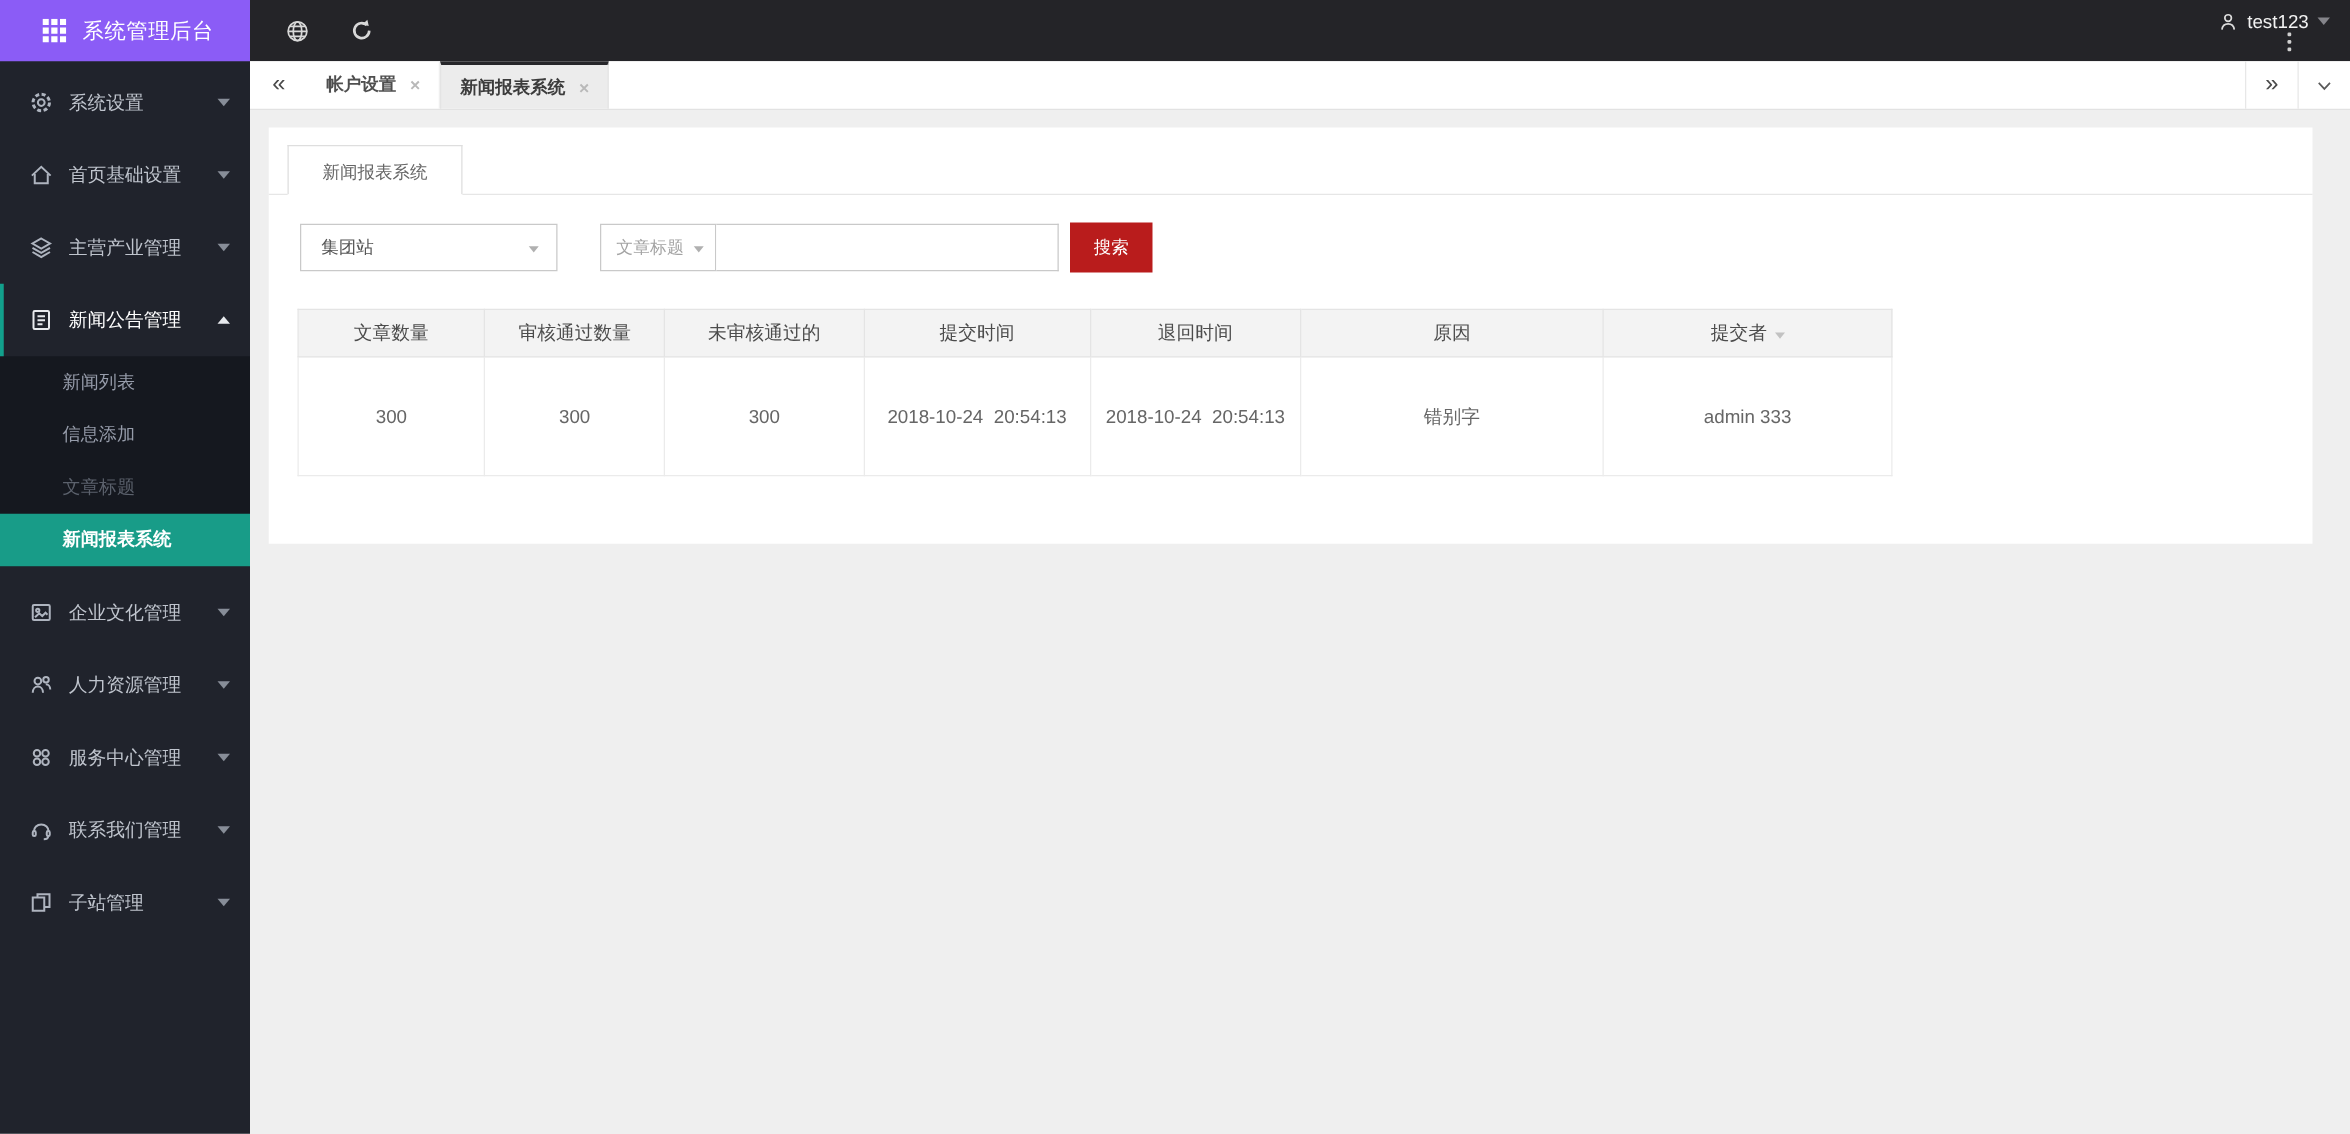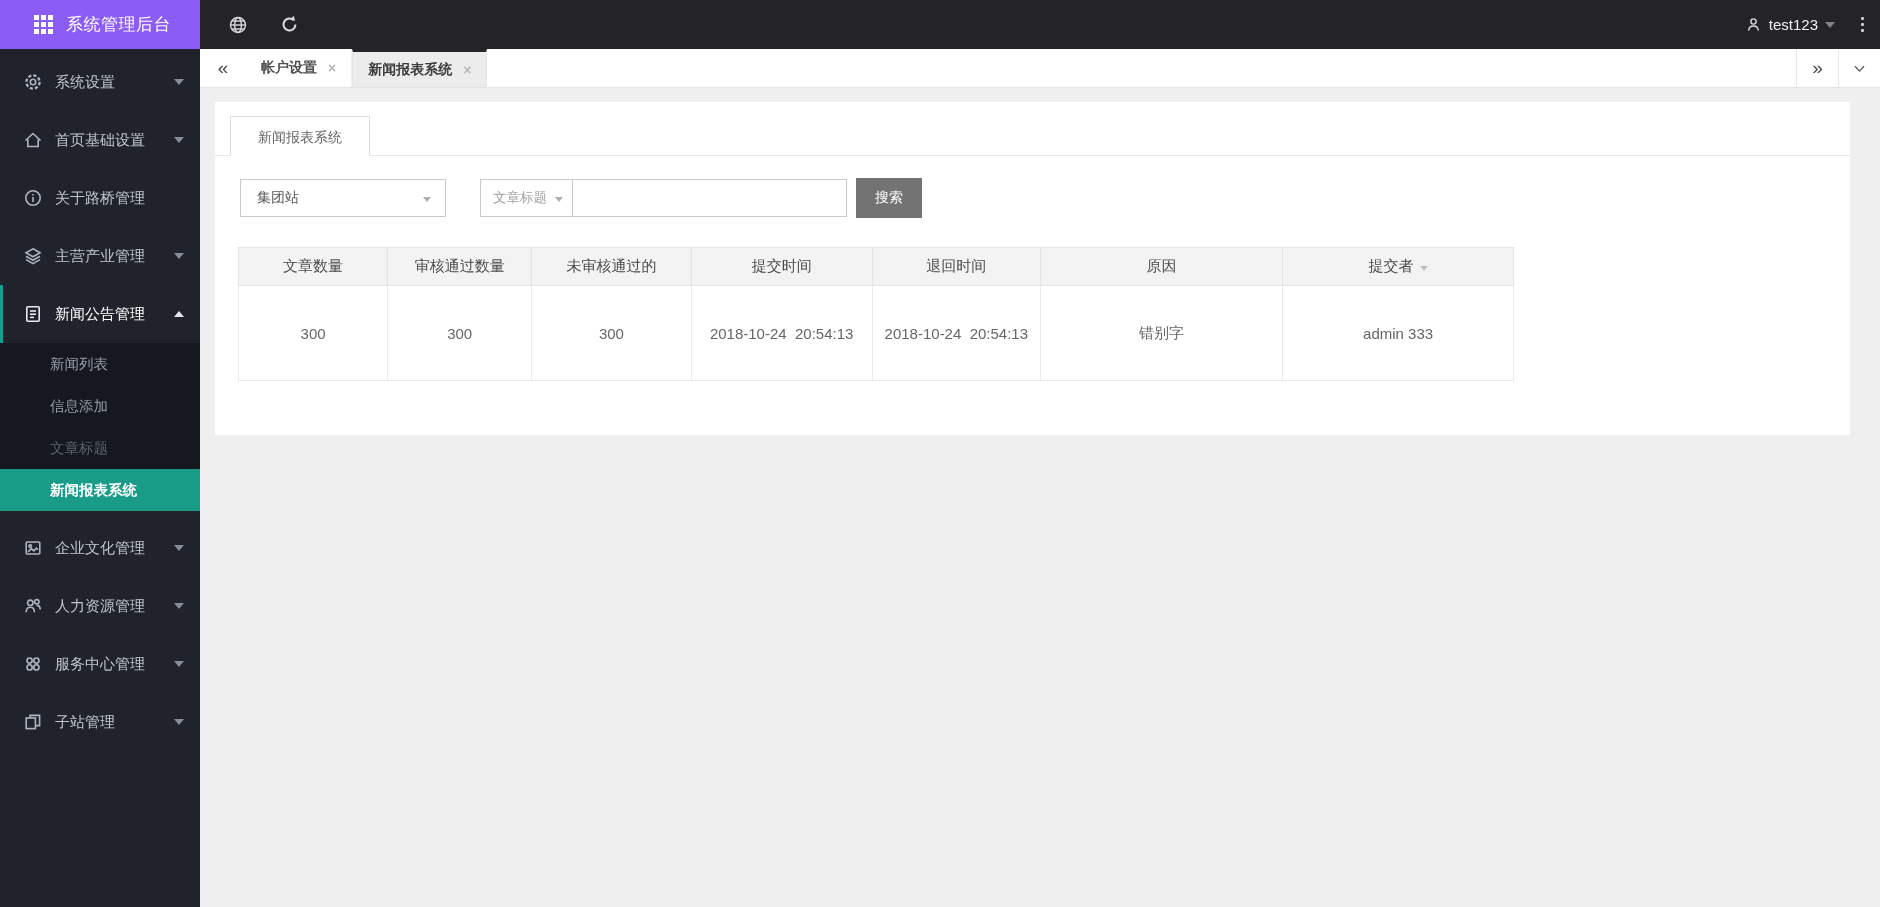--- a/index.html
+++ b/index.html
@@ -29,21 +29,21 @@
   .sub-item { height:42px; line-height:42px; padding-left:50px; font-size:14.5px; color:#969caa; cursor:pointer; }
   .sub-item.dimmed { color:#5b616c; }
   .sub-item.active { background:#189c88; color:#fff; font-weight:bold; }
   .gap8 { height:8px; }
 
   
   .topbar { position:absolute; left:200px; top:0; right:0; height:49px; background:#242428; display:flex; align-items:center; color:#dcdcdc; }
   .topbar .tb-ic { color:#d8d8d8; cursor:pointer; }
   .tb-globe { margin-left:28px; }
   .tb-refresh { margin-left:32px; }
-  .tb-right { margin-left:auto; display:flex; align-items:center; padding-right:16px; }
+  .tb-right { margin-left:auto; display:flex; align-items:center; padding-right:16px;flex-direction:column; }
   .tb-user { display:flex; align-items:center; cursor:pointer; }
   .tb-user .uname { color:#f2f2f2; font-size:15px; margin:0 7px 0 7px; }
   .caret-down { width:0; height:0; border-left:5px solid transparent; border-right:5px solid transparent; border-top:6px solid #84848a; }
   .kebab { margin-left:26px; display:flex; flex-direction:column; gap:3px; cursor:pointer; }
   .kebab i { width:3px; height:3px; background:#cfcfcf; border-radius:1px; }
 
   
   .tabbar { position:absolute; left:200px; top:49px; right:0; height:39px; background:#fff; border-bottom:1px solid #e2e2e2; display:flex; align-items:stretch; z-index:2; }
   .tab-scroll { width:46px; display:flex; align-items:center; justify-content:center; font-size:19px; color:#4a4a4a; cursor:pointer; }
   .tab { display:flex; align-items:center; gap:11px; padding:0 15px; font-size:14px; color:#4f4f4f; border-right:1px solid #efefef; cursor:pointer;font-weight:bold; }
@@ -59,21 +59,21 @@
   .panel-tab { position:absolute; left:15px; bottom:-1px; height:40px; line-height:40px; padding:0 27px; background:#fff;
                border:1px solid #dedede; border-bottom:1px solid #fff; font-size:14px; color:#666; cursor:pointer; }
 
   .search-row { display:flex; align-items:center; margin:22px 0 0 25px; }
   .sel { height:38px; border:1px solid #c9c9c9; background:#fff; display:flex; align-items:center; justify-content:space-between; cursor:pointer; }
   .sel-site { width:206px; padding:0 14px 0 16px; font-size:14px; color:#555; }
   .sel-field { width:93px; padding:0 9px 0 12px; font-size:13.5px; color:#a3a3a3; }
   .sel .tri { width:0; height:0; border-left:4.5px solid transparent; border-right:4.5px solid transparent; border-top:5.5px solid #b0b0b0; margin-top:2px; }
   .grp2 { display:flex; margin-left:34px; }
   .kw-input { width:274px; height:38px; border:1px solid #c9c9c9; border-left:none; outline:none; font-size:14px; padding:0 10px; color:#555; }
-  .search-btn { margin-left:9px; width:66px; height:40px; background:#737373; color:#fff; border:none; font-size:14px; cursor:pointer; font-family:inherit; }
+  .search-btn { margin-left:9px; width:66px; height:40px; background:#b91c1c; color:#fff; border:none; font-size:14px; cursor:pointer; font-family:inherit; }
 
   .report-table { border-collapse:collapse; table-layout:fixed; width:1276px; margin:29px 0 0 23px; }
   .report-table th { height:38px; background:#f3f3f3; border:1px solid #e4e4e4; font-weight:normal; font-size:15px; color:#4c4c4c; text-align:center; }
   .report-table td { height:95px; border:1px solid #ebebeb; text-align:center; font-size:15px; color:#666; white-space:pre; background:#fff; }
   .sort-tri { display:inline-block; width:0; height:0; border-left:4.5px solid transparent; border-right:4.5px solid transparent; border-top:5.5px solid #c2c2c2; margin-left:6px; }
 </style>
 </head>
 <body>
 
 <aside class="sidebar">
@@ -112,30 +112,20 @@
       <span class="ic">
         <svg width="20" height="20" viewBox="0 0 20 20" fill="none" stroke="currentColor" stroke-width="1.6">
             <path d="M2.5 10.5 L10 3.5 L17.5 10.5"></path>
             <path d="M4.8 9.2 V16.5 H15.2 V9.2"></path>
           </svg>
       </span>
       <span>首页基础设置</span>
       <span class="chev tri-down"></span>
     </div>
 
-    <div class="side-item">
-      <span class="ic">
-        <svg width="20" height="20" viewBox="0 0 20 20" fill="none" stroke="currentColor" stroke-width="1.6">
-            <circle cx="10" cy="10" r="7.2"></circle>
-            <line x1="10" y1="9" x2="10" y2="14"></line>
-            <line x1="10" y1="6" x2="10" y2="7.4"></line>
-          </svg>
-      </span>
-      <span>关于路桥管理</span>
-    </div>
 
     <div class="side-item">
       <span class="ic">
         <svg width="20" height="20" viewBox="0 0 20 20" fill="none" stroke="currentColor" stroke-width="1.6">
             <path d="M10 2.8 L17 6.8 L10 10.8 L3 6.8 Z"></path>
             <path d="M3 10.3 L10 14.3 L17 10.3"></path>
             <path d="M3 13.6 L10 17.6 L17 13.6"></path>
           </svg>
       </span>
       <span>主营产业管理</span>
@@ -195,20 +185,32 @@
             <circle cx="6.6" cy="6.6" r="2.6"></circle>
             <circle cx="13.4" cy="6.6" r="2.6"></circle>
             <circle cx="6.6" cy="13.4" r="2.6"></circle>
             <circle cx="13.4" cy="13.4" r="2.6"></circle>
           </svg>
       </span>
       <span>服务中心管理</span>
       <span class="chev tri-down"></span>
     </div>
 
+    <div class="side-item">
+      <span class="ic">
+        <svg width="20" height="20" viewBox="0 0 20 20" fill="none" stroke="currentColor" stroke-width="1.6">
+            <path d="M4 11.5 a6 6 0 0 1 12 0"></path>
+            <rect x="3.2" y="10.8" width="2.4" height="4" rx="1.1"></rect>
+            <rect x="14.4" y="10.8" width="2.4" height="4" rx="1.1"></rect>
+            <path d="M15.6 14.8 c0 1.8-1.8 2.6-3.6 2.6"></path>
+          </svg>
+      </span>
+      <span>联系我们管理</span>
+      <span class="chev tri-down"></span>
+    </div>
 
     <div class="side-item">
       <span class="ic">
         <svg width="20" height="20" viewBox="0 0 20 20" fill="none" stroke="currentColor" stroke-width="1.6">
             <rect x="3.2" y="6" width="9.2" height="10.6"></rect>
             <path d="M7 6 V3.4 H16.6 V13.6 H12.4"></path>
           </svg>
       </span>
       <span>子站管理</span>
       <span class="chev tri-down"></span>

